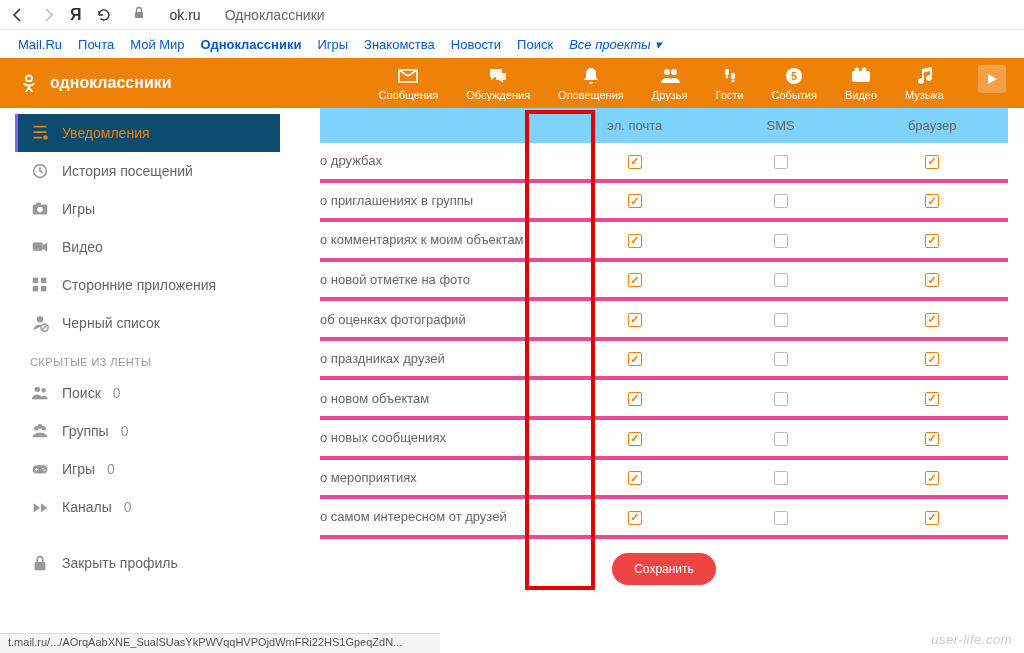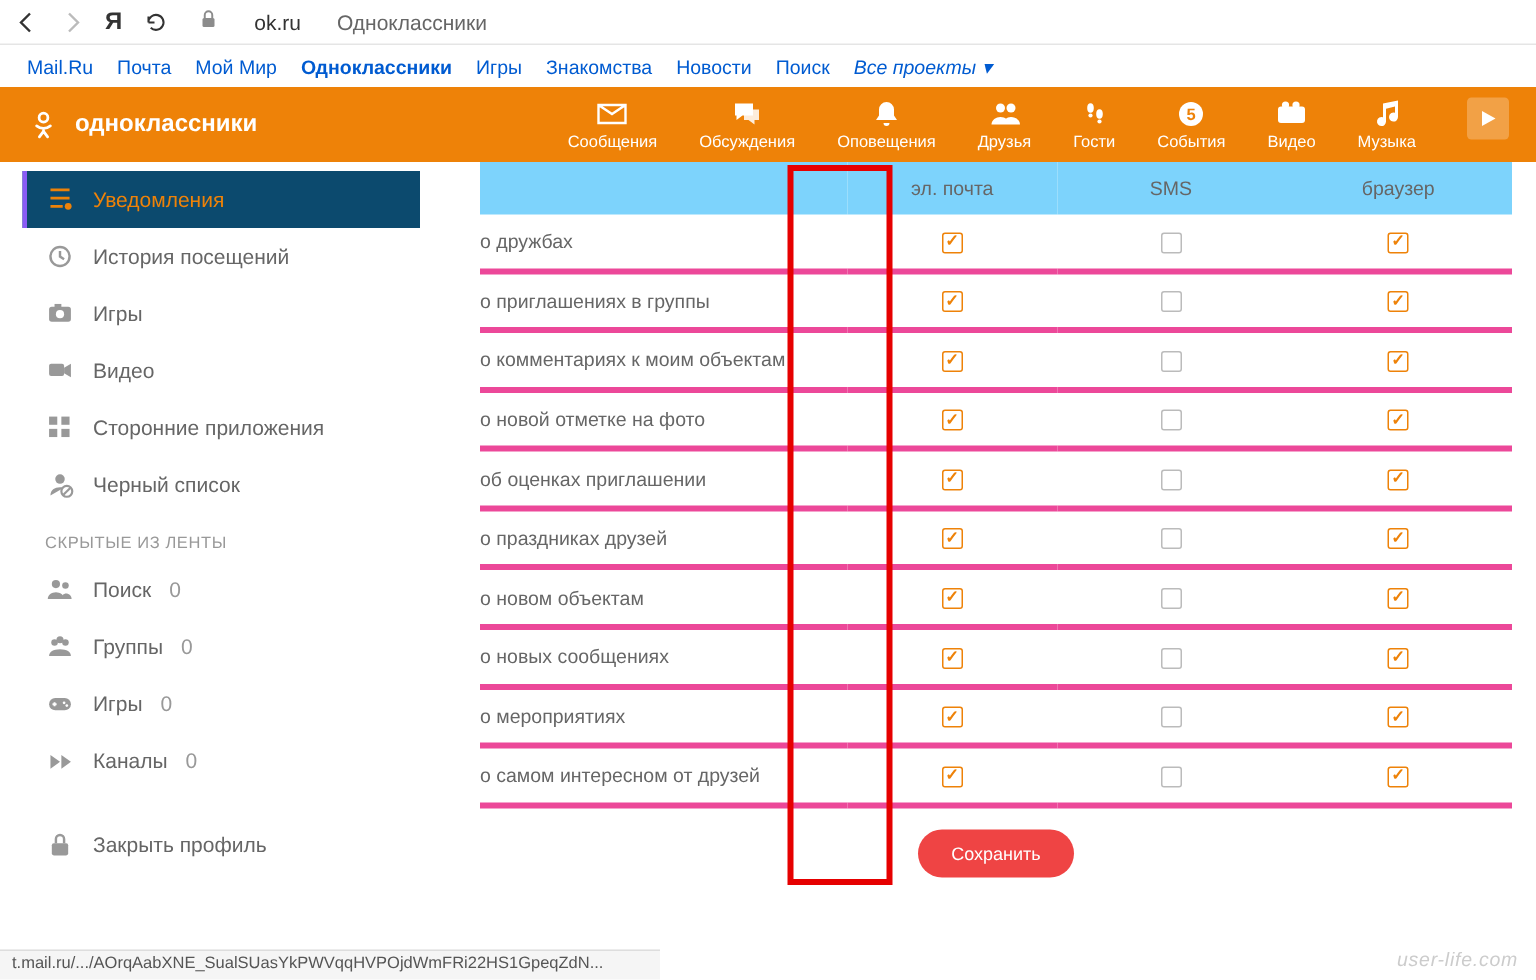--- a/index.html
+++ b/index.html
@@ -325,21 +325,21 @@
             <td><span class="cb"></span></td>
             <td><span class="cb checked"></span></td>
           </tr>
           <tr>
             <td class="lbl">о новой отметке на фото</td>
             <td><span class="cb checked"></span></td>
             <td><span class="cb"></span></td>
             <td><span class="cb checked"></span></td>
           </tr>
           <tr>
-            <td class="lbl">об оценках приглашении</td>
+            <td class="lbl">об оценках фотографий</td>
             <td><span class="cb checked"></span></td>
             <td><span class="cb"></span></td>
             <td><span class="cb checked"></span></td>
           </tr>
           <tr>
             <td class="lbl">о праздниках друзей</td>
             <td><span class="cb checked"></span></td>
             <td><span class="cb"></span></td>
             <td><span class="cb checked"></span></td>
           </tr>

